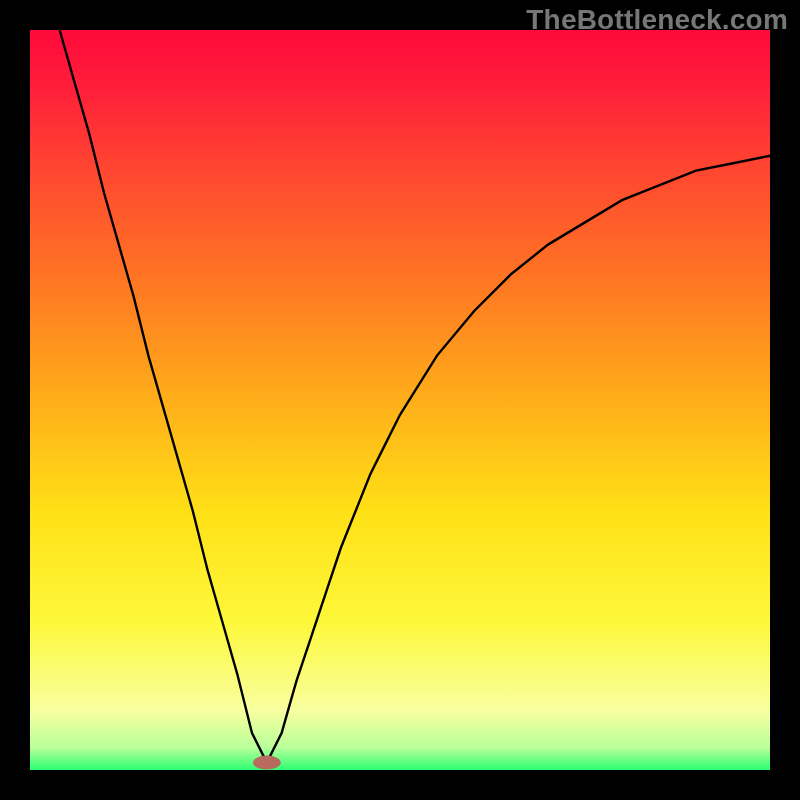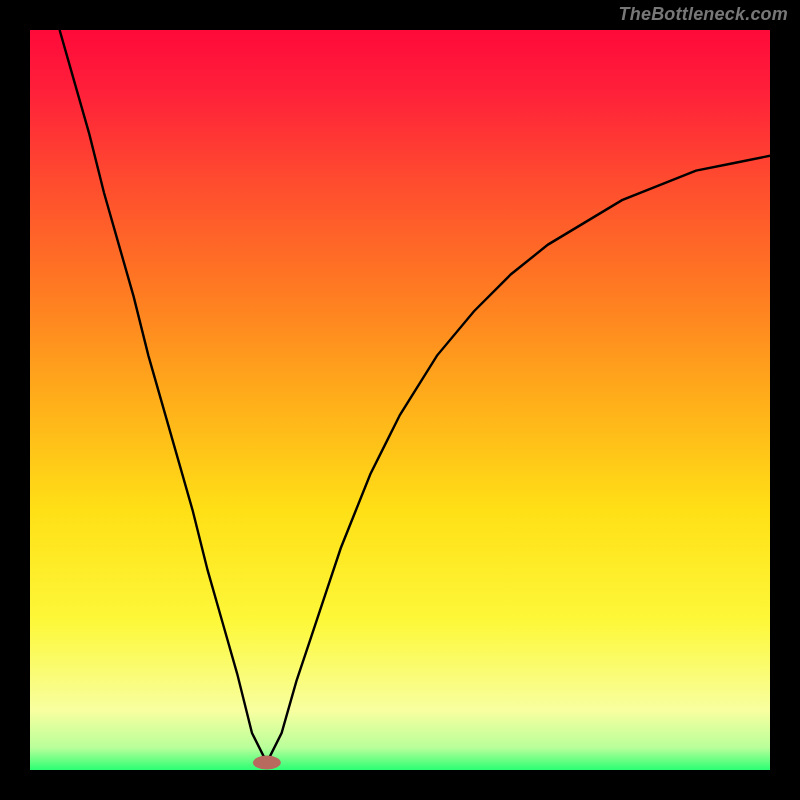--- a/index.html
+++ b/index.html
@@ -15,25 +15,24 @@
     position: relative;
     width: 800px;
     height: 800px;
     background: #000;
   }
   .watermark {
     position: absolute;
     top: 4px;
     right: 12px;
     color: #777;
-    font-size: 18px;
+    font-size: 28px;
     font-weight: 600;
     letter-spacing: 0.2px;
     user-select: none;
-    font-style: italic;
   }
   .plot {
     position: absolute;
     left: 30px;
     top: 30px;
     width: 740px;
     height: 740px;
   }
   .plot svg {
     display: block;

